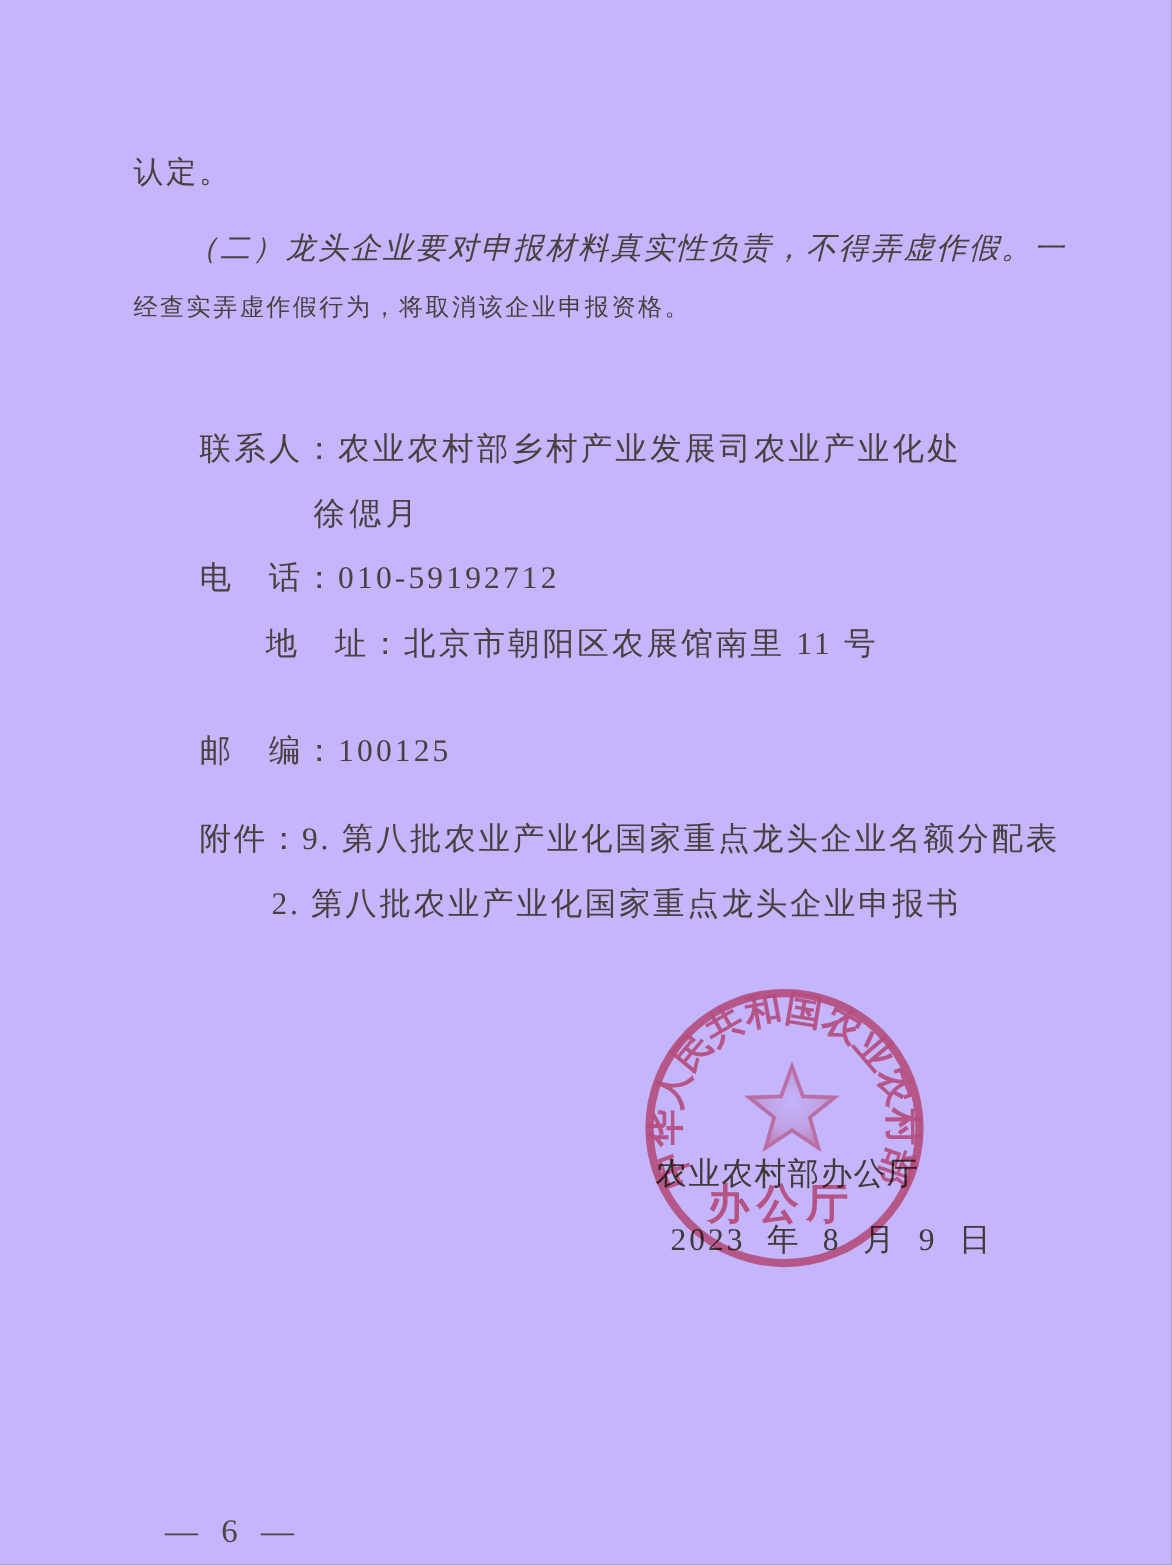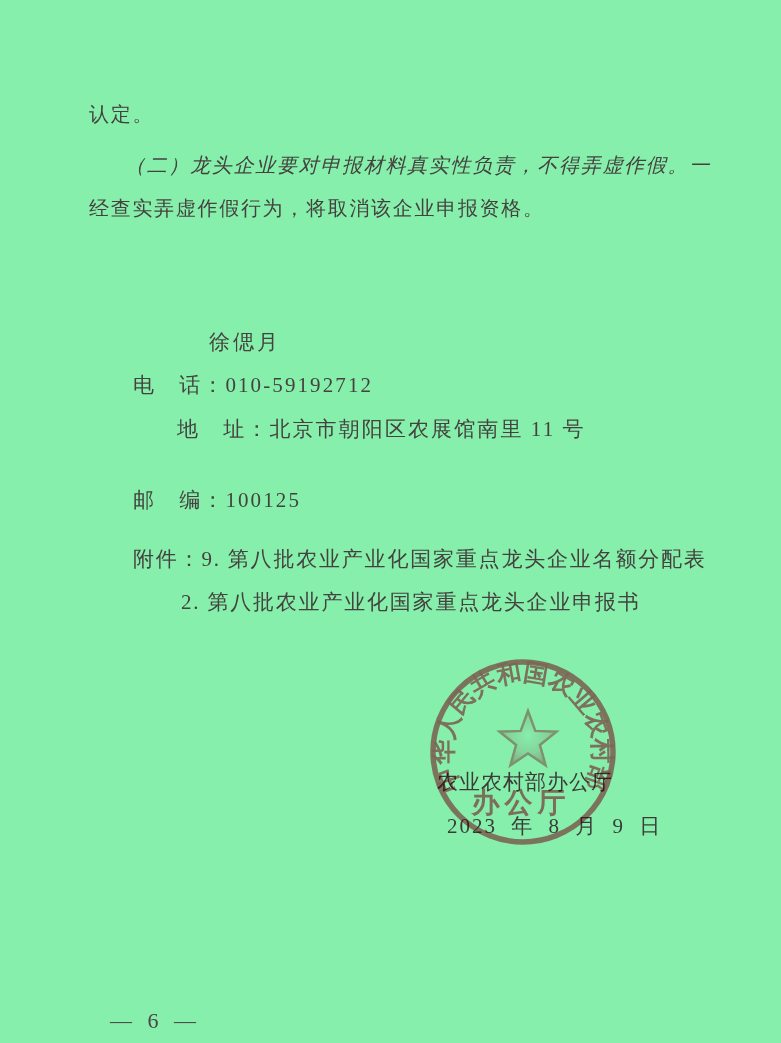--- a/index.html
+++ b/index.html
@@ -1,35 +1,35 @@
 <!DOCTYPE html>
 <html style="--seal-color: #e8596c;"><head>
 <meta charset="utf-8">
 <style>
   html,body{margin:0;padding:0;background:#888;}
   .page{
     position:relative;
     width:781px;height:1043px;
     margin:0 auto;
-    background:#86efac;
+    background:#c4b5fd;
     overflow:hidden;
     font-family:"Liberation Serif","DejaVu Serif",serif;
     color:#44423e;
   }
   .line{
     position:absolute;
     white-space:nowrap;
     font-size:21px;
     letter-spacing:1.6px;
     color:#44423e;
   }
   
   .l-para1-end   {left:89px;  top:101px; font-size:20px; letter-spacing:1.8px;}
   .l-para2-line1 {left:125px; top:152px; font-size:20px; letter-spacing:1.7px;font-style:italic;}
-  .l-para2-line2 {left:89px;  top:195px; font-size:20px; letter-spacing:1.7px;}
+  .l-para2-line2 {left:89px;  top:195px; font-size:16px; letter-spacing:1.7px;}
   
   .l-contact     {left:133px; top:285px; letter-spacing:2.1px;}
   .l-contact2    {left:209px; top:328px; letter-spacing:3px;}
   .l-phone      {left:133px; top:371px; letter-spacing:2.1px;}
   .l-address    {left:133px; top:415px; letter-spacing:2.1px;margin-left:44px;}
   .l-postcode   {left:133px; top:459px; letter-spacing:2.1px;margin-top:27px;}
   
   .l-attach1    {left:133px; top:545px; letter-spacing:1.8px;}
   .l-attach2    {left:181px; top:588px; letter-spacing:1.8px;}
   
@@ -49,20 +49,21 @@
 </style>
 </head>
 <body>
 
 <div class="page">
 
   <div class="line l-para1-end">认定。</div>
   <div class="line l-para2-line1">（二）龙头企业要对申报材料真实性负责，不得弄虚作假。一</div>
   <div class="line l-para2-line2">经查实弄虚作假行为，将取消该企业申报资格。</div>
 
+  <div class="line l-contact">联系人：农业农村部乡村产业发展司农业产业化处</div>
   <div class="line l-contact2">徐偲月</div>
   <div class="line l-phone">电　话：010-59192712</div>
   <div class="line l-address">地　址：北京市朝阳区农展馆南里 11 号</div>
   <div class="line l-postcode">邮　编：100125</div>
 
   <div class="line l-attach1">附件：9. 第八批农业产业化国家重点龙头企业名额分配表</div>
   <div class="line l-attach2">2. 第八批农业产业化国家重点龙头企业申报书</div>
 
   <div class="line l-issuer">农业农村部办公厅</div>
   <div class="line l-date">2023 年 8 月 9 日</div>

